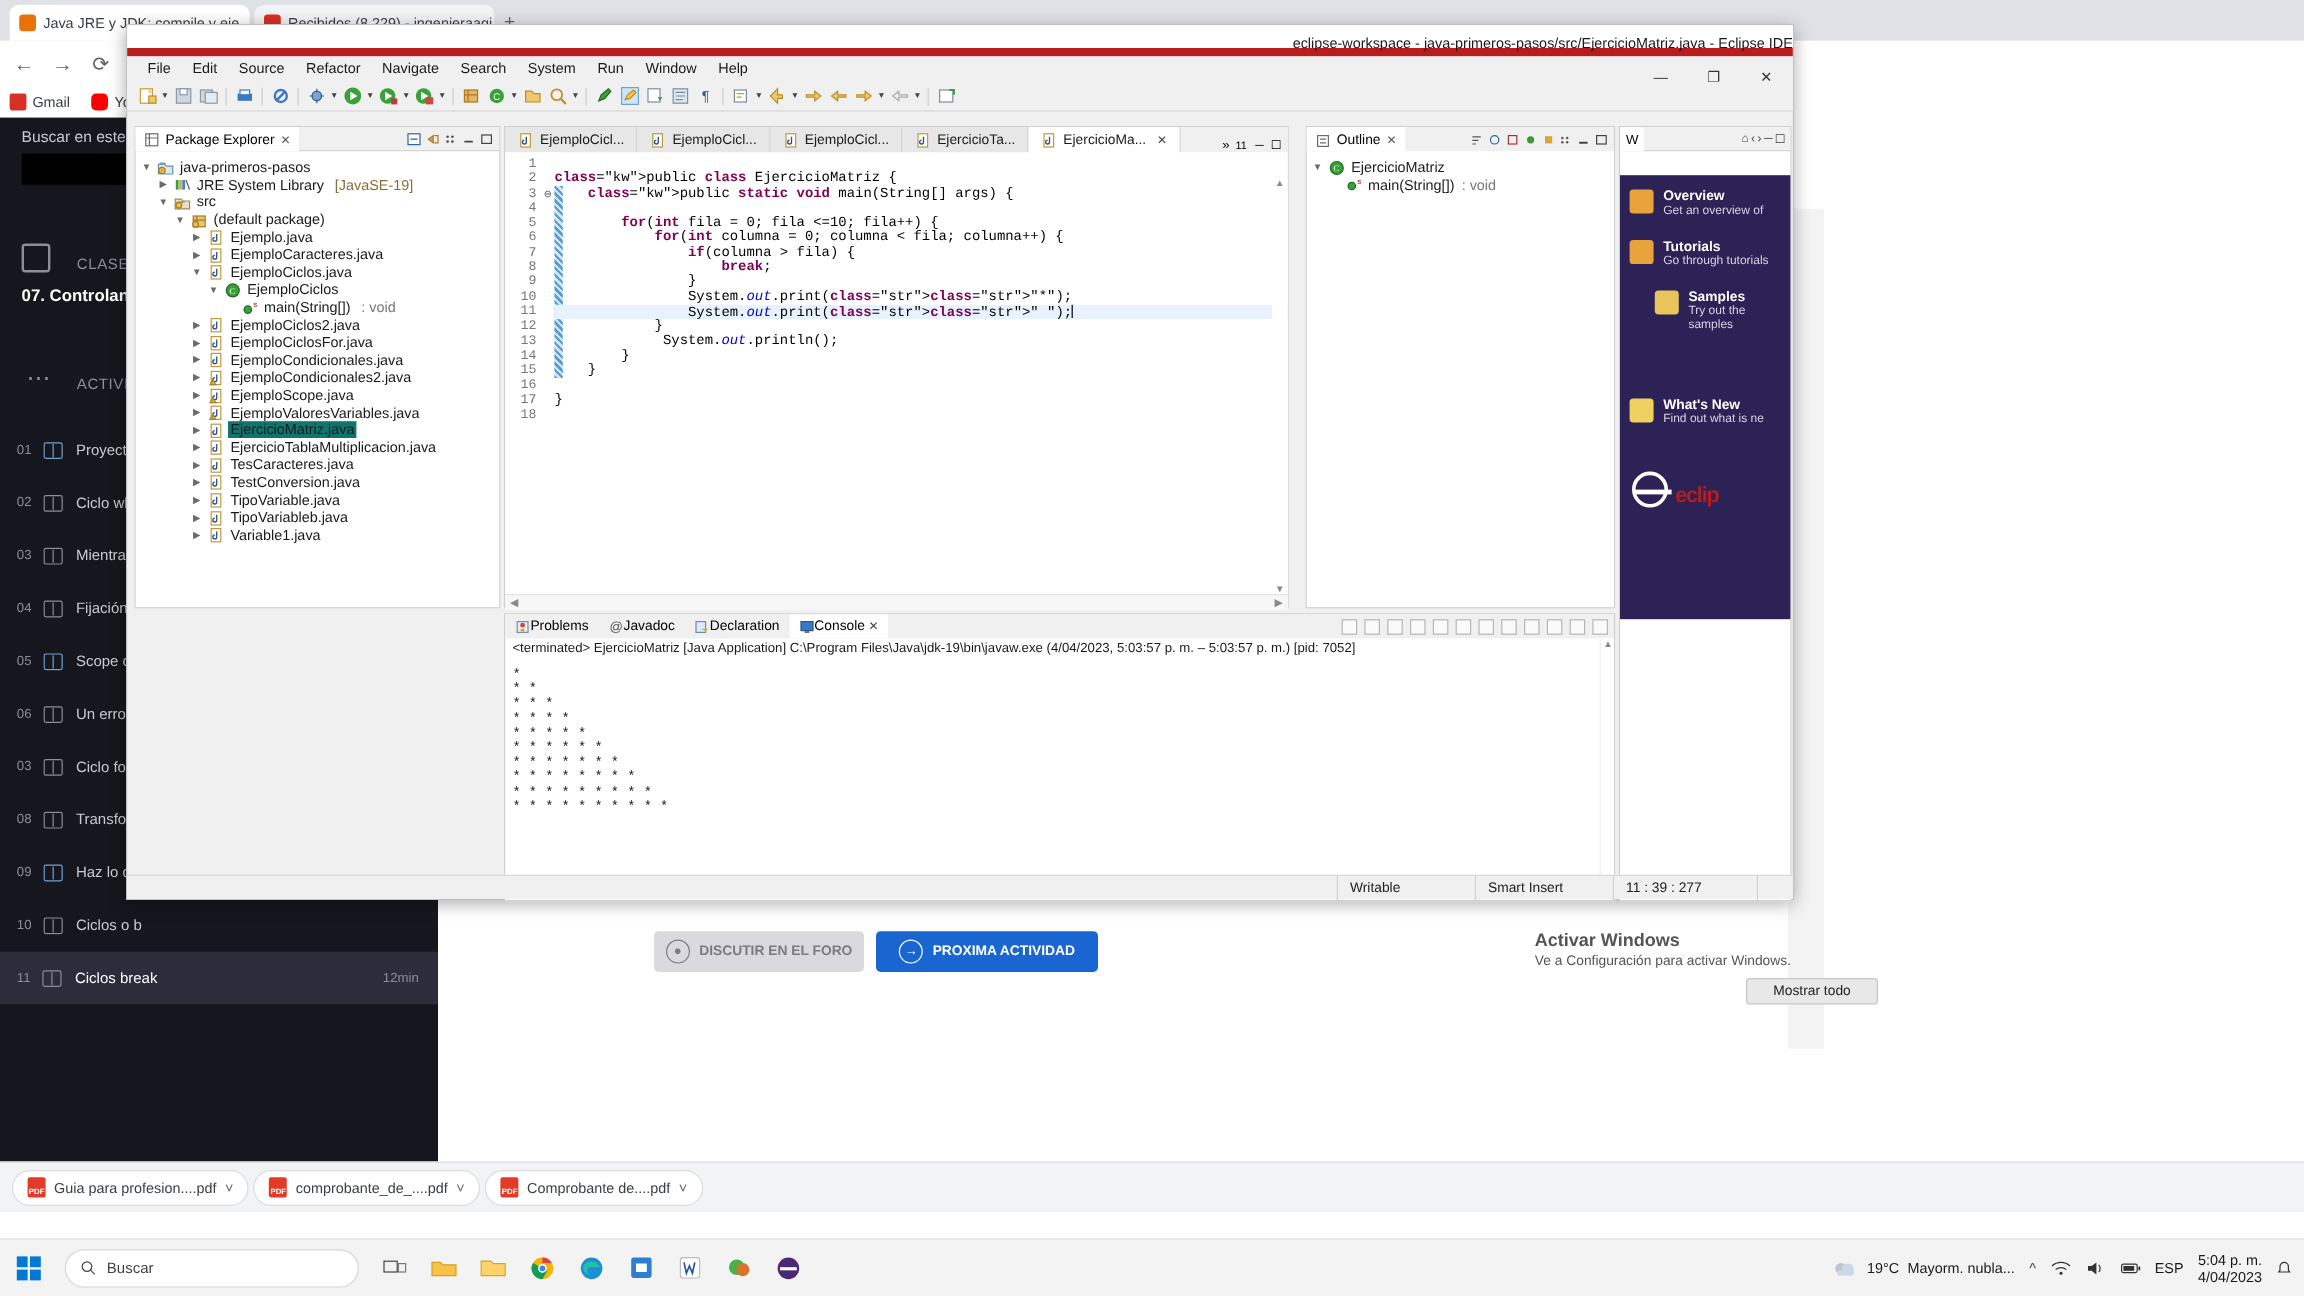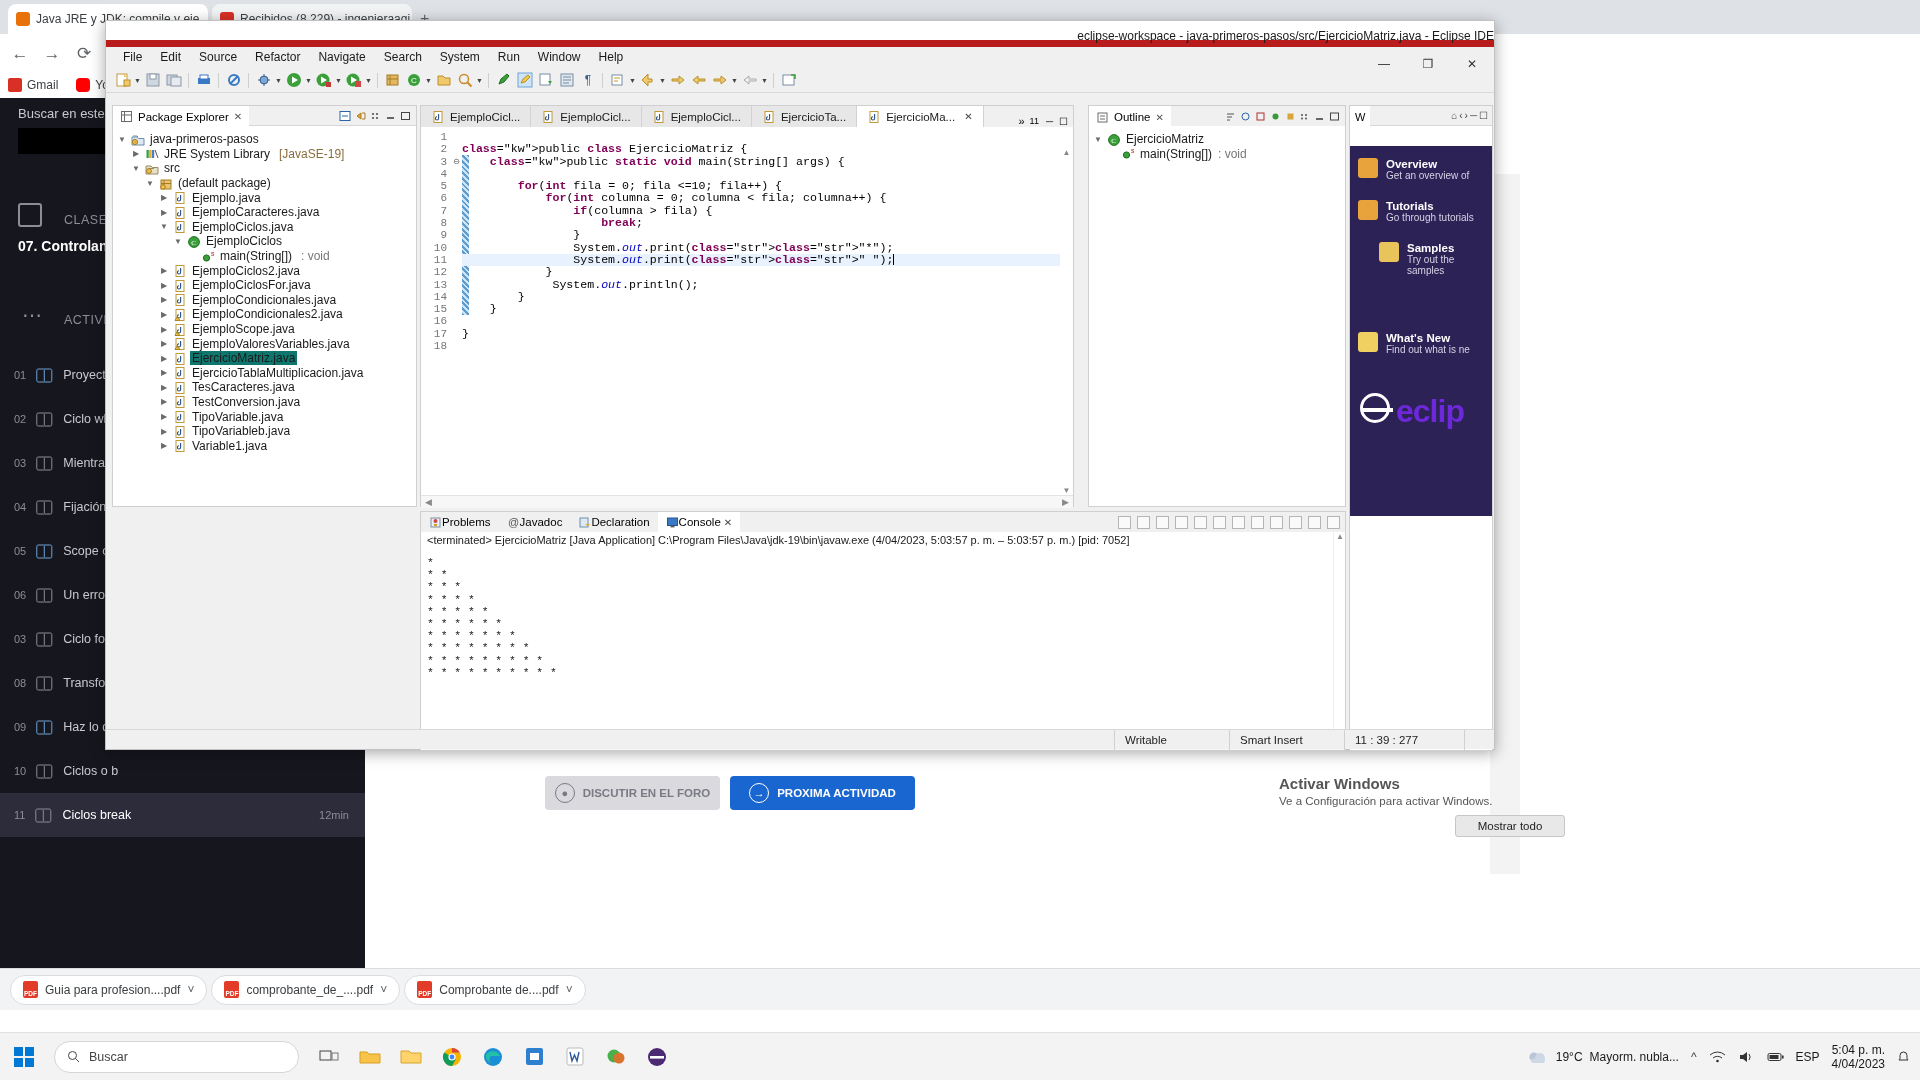--- a/index.html
+++ b/index.html
@@ -159,22 +159,22 @@
      font-family:"Liberation Sans", sans-serif; }
   .cons-out { font-family:"Liberation Mono", monospace; font-size:11.4px; padding:8px 0 0 6px;
      color:#222; line-height:12.2px; white-space:pre; }
   
   #welcome { position:absolute; left:1243px; top:84px; width:144px; height:646px; background:#fff;
      border:1px solid #cfcfcf; overflow:hidden;}
   .wel-dark { position:absolute; left:0; top:40px; width:144px; height:370px; background:#2c2255; }
   .wel-item { position:absolute; left:8px; display:flex; gap:8px; color:#fff; }
   .wel-t { font-size:11.5px; font-weight:bold; }
   .wel-s { font-size:10px; color:#d6d2e6; }
-  .wel-logo { position:absolute; left:10px; top:287px; color:#6d28d9; font-size:32px; font-weight:bold;
-     letter-spacing:-1px; display:flex; align-items:flex-start; gap:6px;}
+  .wel-logo { position:absolute; left:10px; top:287px; color:#b91c1c; font-size:18px; font-weight:bold;
+     letter-spacing:-1px; display:flex; align-items:flex-end; gap:6px;}
   .ec-ring { width:30px;height:30px;border-radius:50%;border:3px solid #fff; position:relative;}
   .ec-ring:after{content:"";position:absolute;left:-1px;top:12px;width:31px;height:4px;background:#fff;}
   
   .ec-status { position:absolute; left:0; bottom:0; width:1388px; height:20px; background:#f0f0f0;
      border-top:1px solid #d8d8d8; display:flex; align-items:center; font-size:11.5px; color:#222;}
   .stbox { border-left:1px solid #d0d0d0; height:20px; display:flex; align-items:center; padding:0 10px;}
   svg { display:block; }
 </style>
 </head>
 <body>

